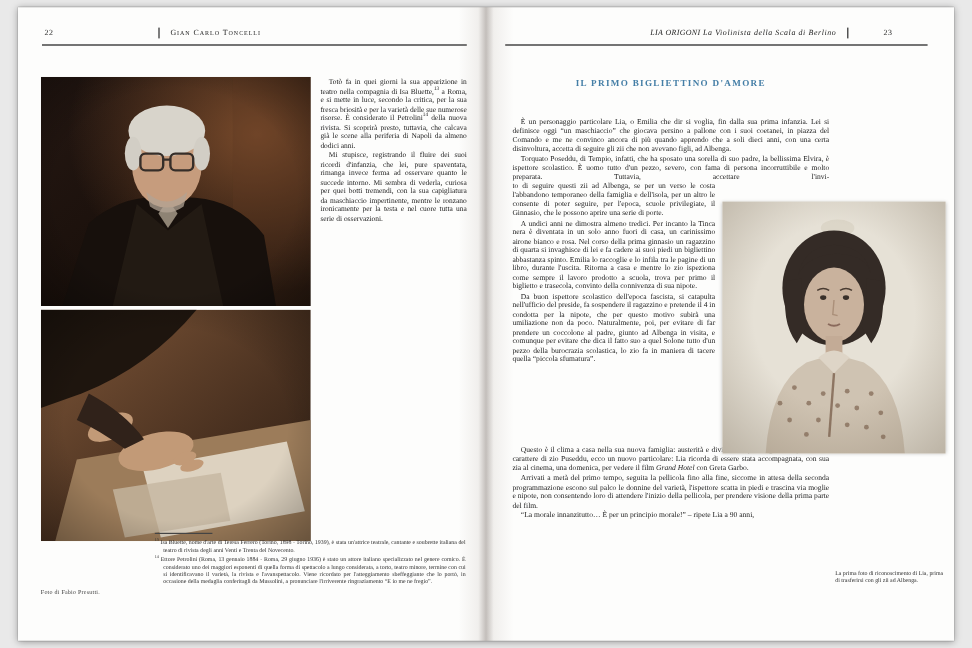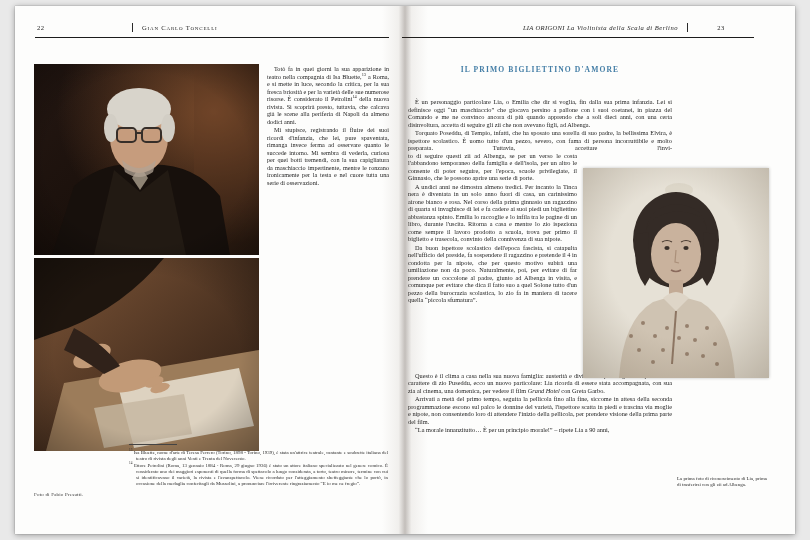--- a/index.html
+++ b/index.html
@@ -10,21 +10,21 @@
     color:#1e1e1e;
     position:relative;
   }
   .spread{
     position:absolute;left:15px;top:6px;width:780px;height:528px;
     background:#fdfdfc;
     box-shadow:0 1px 6px rgba(0,0,0,.35), 0 0 1px rgba(0,0,0,.4);
   }
   .page{position:absolute;top:0;bottom:0;width:390px;}
   .page.left{left:0;}
-  .page.right{left:371px;}
+  .page.right{left:390px;}
   .gutter{
     position:absolute;left:50%;top:0;bottom:0;width:46px;transform:translateX(-50%);
     background:linear-gradient(to right,rgba(0,0,0,0) 0%,rgba(95,75,58,.08) 36%,rgba(60,45,35,.30) 50%,rgba(95,75,58,.08) 64%,rgba(0,0,0,0) 100%);
     pointer-events:none;z-index:5;
   }
   
   .pg-header{
     position:absolute;top:17px;left:20px;right:16px;
     display:flex;align-items:center;
     font-size:6.6px;letter-spacing:.5px;

